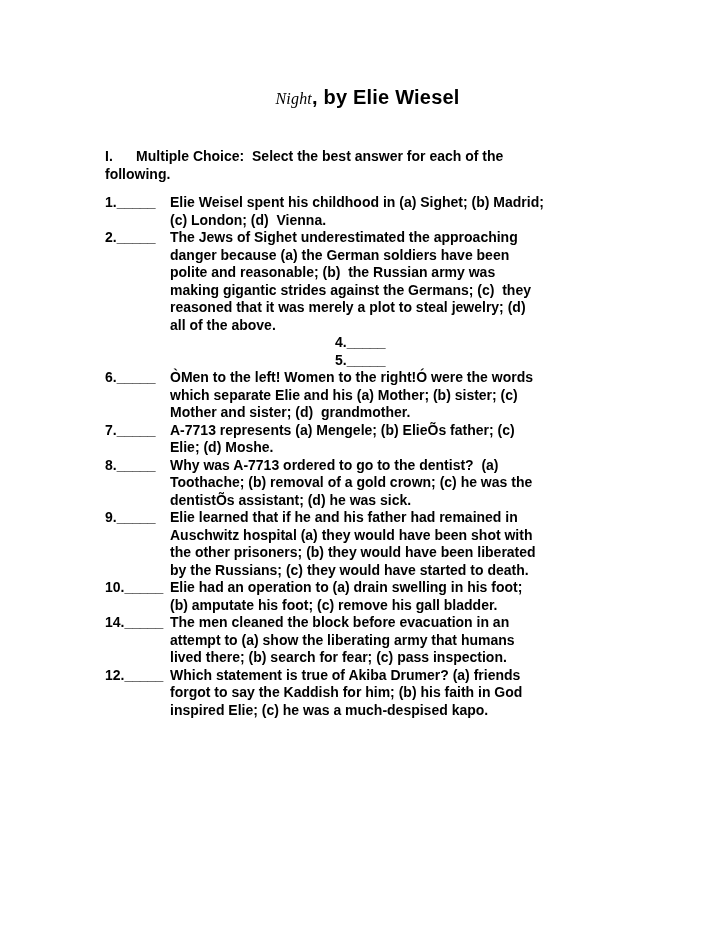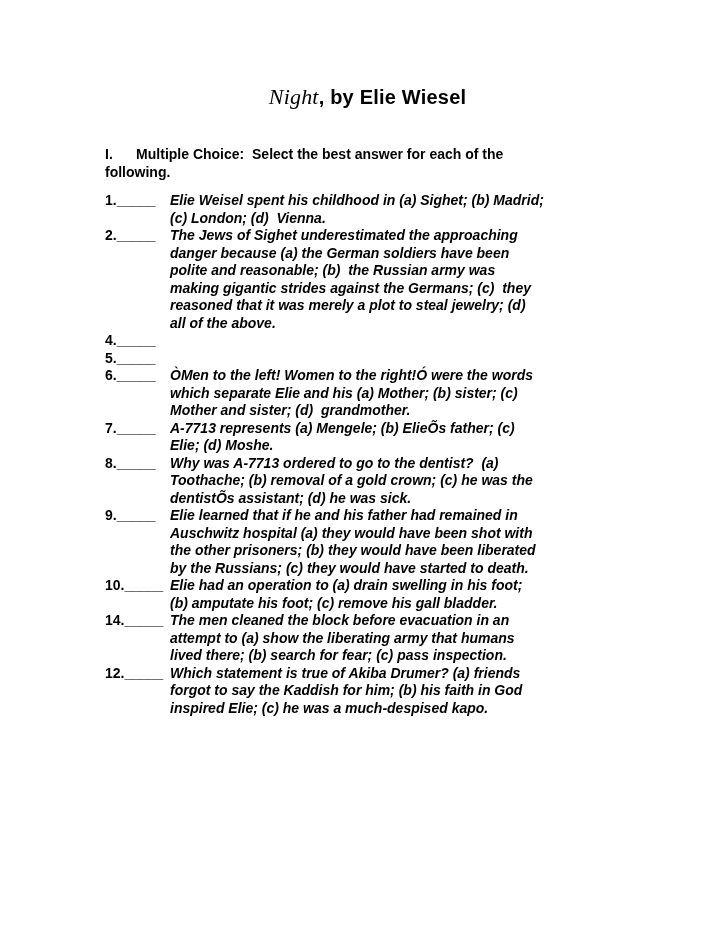--- a/index.html
+++ b/index.html
@@ -24,48 +24,48 @@
     text-align: center;
     font-size: 20px;
     line-height: 26px;
     margin-bottom: 36px;
     letter-spacing: 0.2px;
   }
   .title .night {
     font-family: "Liberation Serif", serif;
     font-style: italic;
     font-weight: normal;
-    font-size: 22px;
+    font-size: 16px;
   }
   .section-header {
     white-space: pre-wrap;
     line-height: 17.5px;
     margin-bottom: 11px;
   }
   .questions {
     line-height: 17.5px;
   }
   .q {
     display: flex;
     align-items: flex-start;
+    justify-content: center;
   }
   .qnum {
     flex: 0 0 65px;
     width: 65px;
     white-space: nowrap;
     overflow: hidden;
   }
   .qnum .blank {
     letter-spacing: 0px;
   }
   .qtext {
     flex: 1 1 auto;
     min-width: 0;
     white-space: pre;
-    font-style: italic;
   }
 </style>
 </head>
 <body>
 
 <div class="page">
 
   <div class="title"><span class="night">Night</span><span>, by Elie Wiesel</span></div>
 
   <div class="section-header">I.      Multiple Choice:  Select the best answer for each of the

